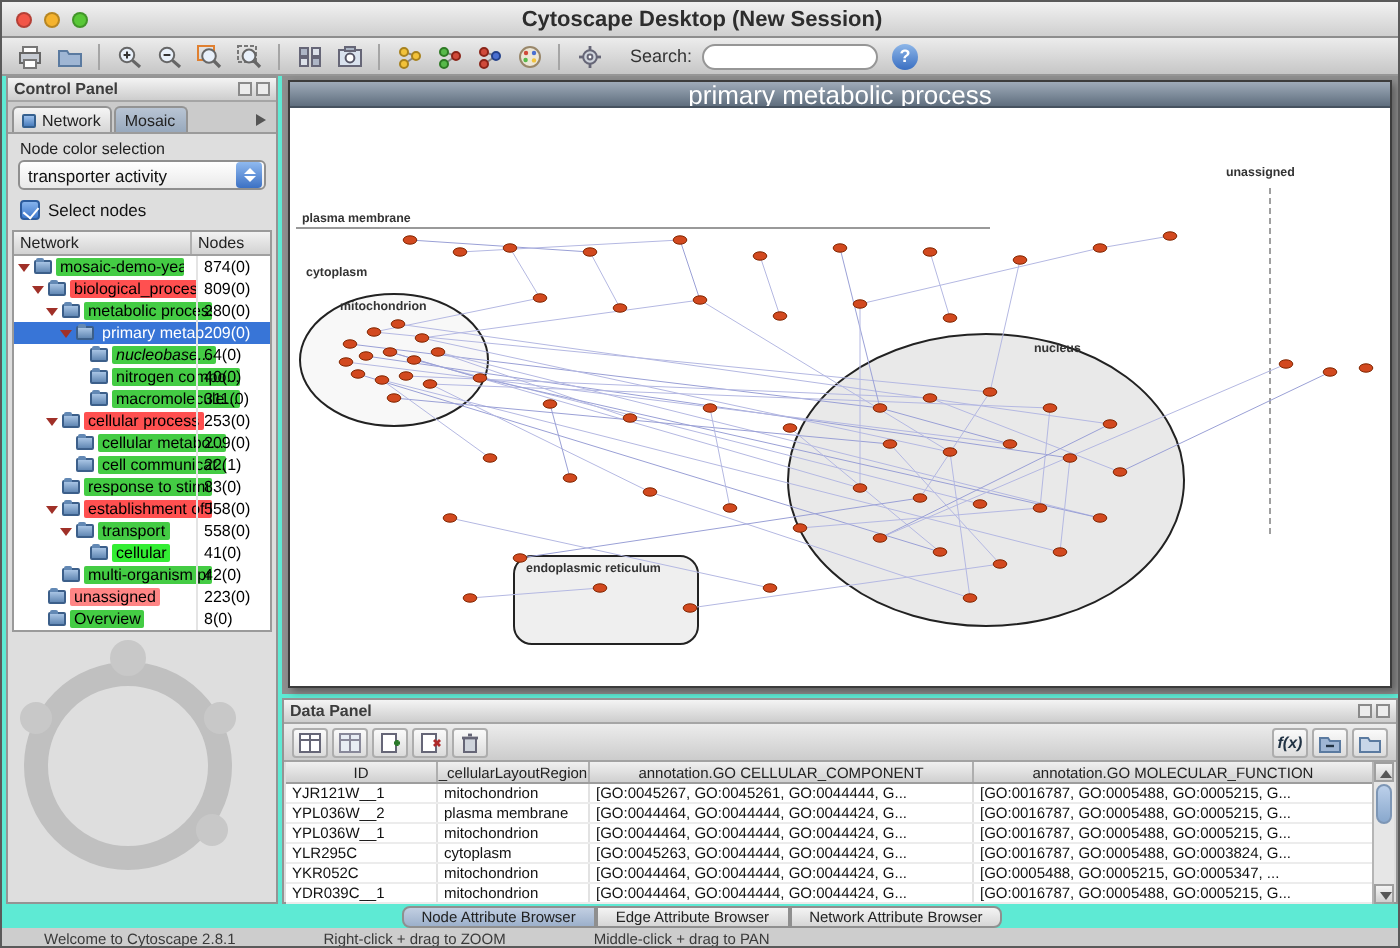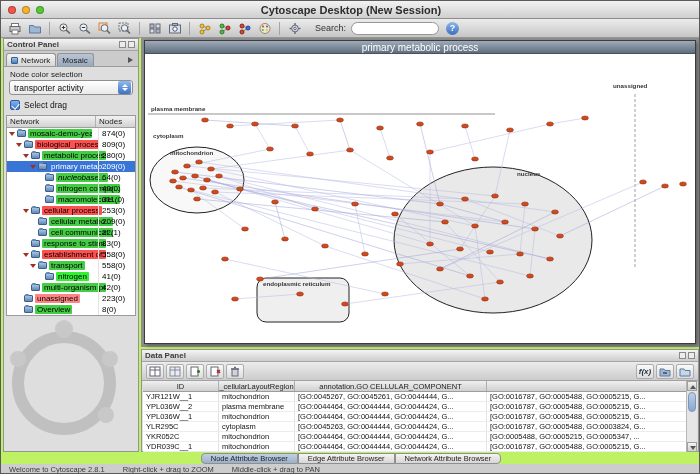--- a/index.html
+++ b/index.html
@@ -1,17 +1,17 @@
 <!DOCTYPE html>
 <html><head>
 <meta charset="utf-8">
 <style>
   * { margin:0; padding:0; box-sizing:border-box; }
   body { font-family:"Liberation Sans",sans-serif; background:#555; }
-  .window { position:relative; width:700px; height:474px; background:#bef264; overflow:hidden; border:1px solid #5a5a5a; }
+  .window { position:relative; width:700px; height:474px; background:#5eead4; overflow:hidden; border:1px solid #5a5a5a; }
 
   
   .titlebar { position:absolute; left:0; top:0; width:700px; height:18px;
     background:linear-gradient(#f2f2f2,#cfcfcf); border-bottom:1px solid #8d8d8d; }
   .wtitle { position:absolute; left:0; top:0; width:100%; text-align:center; font-size:11px; font-weight:bold; color:#2d2d2d; line-height:18px; }
   .lights { position:absolute; left:7px; top:5px; display:flex; gap:6px; }
   .light { width:8px; height:8px; border-radius:50%; border:1px solid rgba(0,0,0,.25); }
   .light.red { background:#f25648; } .light.yellow { background:#f5b32e; } .light.green { background:#59c837; }
 
   
@@ -69,21 +69,21 @@
   .nfolder::before { content:''; position:absolute; left:0; top:-2px; width:4px; height:2px; background:#6288b4; border-radius:1px 1px 0 0; }
   .tlab { white-space:nowrap; overflow:hidden; padding:0 2px; max-width:64px; line-height:9px; border-radius:1px; }
   .tcnt { position:absolute; left:91px; top:0; height:100%; display:flex; align-items:center; padding-left:3px; border-left:1px solid #e4e4e4; }
   .cp-logo { position:absolute; left:2px; top:278px; width:130px; height:133px; overflow:hidden; background:#dedede; }
 
   
   .desktop { position:absolute; left:140px; top:37px; width:558px; height:309px; background:#8f8f8f; }
   .net-frame { position:absolute; left:3px; top:2px; width:552px; height:304px; border:1px solid #3c3c3c; background:#fff;
     box-shadow:2px 2px 4px rgba(0,0,0,.35); }
   .frame-titlebar { height:13px; background:linear-gradient(#9fabb9,#5f6e7e); border-bottom:1px solid #46525f;
-    text-align:center; font-size:10px; color:#fff; line-height:13px; white-space:nowrap; overflow:hidden; }
+    text-align:center; font-size:13px; color:#fff; line-height:13px; white-space:nowrap; overflow:hidden; }
   .graph-canvas { position:absolute; left:0; top:13px; width:550px; height:289px; background:#fff; }
   .graph-canvas svg { width:100%; height:100%; display:block; font-family:"Liberation Sans",sans-serif; }
 
   
   .data-panel { position:absolute; left:140px; top:348px; width:558px; height:103px; background:#dedede; border:1px solid #949494; }
   .dp-toolbar { position:absolute; left:0; top:12px; width:100%; height:19px; background:linear-gradient(#ececec,#cccccc);
     border-bottom:1px solid #a2a2a2; display:flex; align-items:center; padding:0 4px; gap:2px; }
   .dbtn { width:18px; height:15px; display:flex; align-items:center; justify-content:center; border:1px solid #adadad;
     border-radius:2px; background:linear-gradient(#fafafa,#dcdcdc); flex:none; }
   .dbtn.fx span { font-size:8px; font-style:italic; color:#234; font-weight:bold; }
@@ -102,21 +102,21 @@
   .sb.dn::before { content:''; position:absolute; left:2px; top:3px; border-top:4px solid #555; border-left:3px solid transparent; border-right:3px solid transparent; }
   .sb-thumb { position:absolute; left:1px; top:11px; width:8px; height:20px; border-radius:4px; background:linear-gradient(#bcd0ea,#89a8cd); border:1px solid #7d96b5; }
 
   
   .bottom-tabs { position:absolute; left:0; top:452px; width:700px; height:11px; display:flex; justify-content:center; gap:0; }
   .btab { font-size:7.5px; color:#222; line-height:10px; padding:0 9px; border:1px solid #8f8f8f;
     background:linear-gradient(#f4f4f4,#d6d6d6); }
   .btab.sel { background:linear-gradient(#c2cfe2,#9cb0cb); }
   .btab:first-child { border-radius:4px 0 0 4px; }
   .btab:last-child { border-radius:0 4px 4px 0; }
-  .statusbar { position:absolute; left:0; top:463px; width:700px; height:11px; display:flex; gap:18px; padding-left:8px;
+  .statusbar { position:absolute; left:0; top:463px; width:700px; height:11px; display:flex; gap:44px; padding-left:21px;
     font-size:7.5px; color:#3a3a3a; align-items:center; background:#cdcdcd; }
 </style>
 </head>
 <body>
 
 <div class="window">
 
   <div class="titlebar">
     <div class="wtitle">Cytoscape Desktop (New Session)</div>
     <div class="lights">
@@ -257,21 +257,21 @@
     <div class="cp-label">Node color selection</div>
     <div class="combo">
       <span class="combo-text">transporter activity</span>
       <span class="combo-arrows">
           <i class="up"></i>
           <i class="dn"></i>
         </span>
     </div>
     <div class="checkrow">
       <span class="checkbox"></span>
-      <span class="checklabel">Select drag</span>
+      <span class="checklabel">Select nodes</span>
     </div>
     <div class="tree">
       <div class="tree-head">
         <span class="th-net">Network</span>
         <span class="th-nodes">Nodes</span>
       </div>
       <div id="tree-rows">
           <div class="tree-row">
             <span class="ind" style="width: 1px;"></span>
             <span class="tri open"></span>
@@ -360,21 +360,21 @@
             <span class="ind" style="width: 22px;"></span>
             <span class="tri open"></span>
             <span class="nfolder"></span>
             <span class="tlab" style="background: rgb(68, 204, 68);">transport</span>
             <span class="tcnt">558(0)</span>
           </div>
           <div class="tree-row">
             <span class="ind" style="width: 29px;"></span>
             <span class="tri leafsp"></span>
             <span class="nfolder"></span>
-            <span class="tlab" style="background: rgb(51, 238, 51);">nitrogen</span>
+            <span class="tlab" style="background: rgb(51, 238, 51);">cellular</span>
             <span class="tcnt">41(0)</span>
           </div>
           <div class="tree-row">
             <span class="ind" style="width: 15px;"></span>
             <span class="tri leafsp"></span>
             <span class="nfolder"></span>
             <span class="tlab" style="background: rgb(68, 204, 68);">multi-organism pro...</span>
             <span class="tcnt">42(0)</span>
           </div>
           <div class="tree-row">
@@ -603,20 +603,21 @@
       <div class="dbtn">
         <svg width="12" height="11">
             <path d="M1 3 h4 l1 1.5 h5 v5.5 h-10 z" fill="#c8d6e8" stroke="#5a7aa0"></path>
           </svg>
       </div>
     </div>
     <div class="thead">
       <span class="hcell c0">ID</span>
       <span class="hcell c1">_cellularLayoutRegion</span>
       <span class="hcell c2">annotation.GO CELLULAR_COMPONENT</span>
+      <span class="hcell c3">annotation.GO MOLECULAR_FUNCTION</span>
     </div>
     <div id="table-body">
         <div class="trow">
           <span class="tcell c0">YJR121W__1</span>
           <span class="tcell c1">mitochondrion</span>
           <span class="tcell c2">[GO:0045267, GO:0045261, GO:0044444, G...</span>
           <span class="tcell c3">[GO:0016787, GO:0005488, GO:0005215, G...</span>
         </div>
         <div class="trow">
           <span class="tcell c0">YPL036W__2</span>

